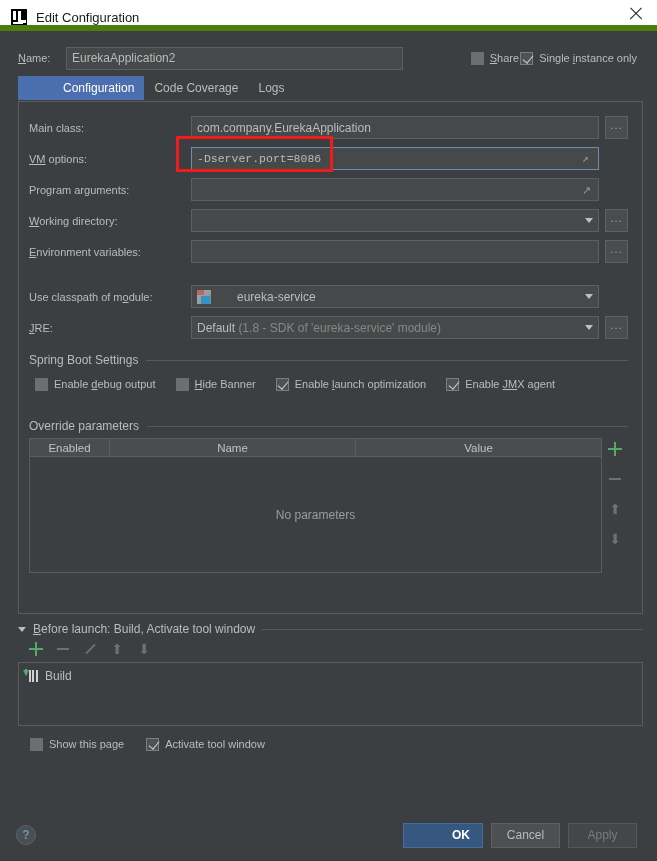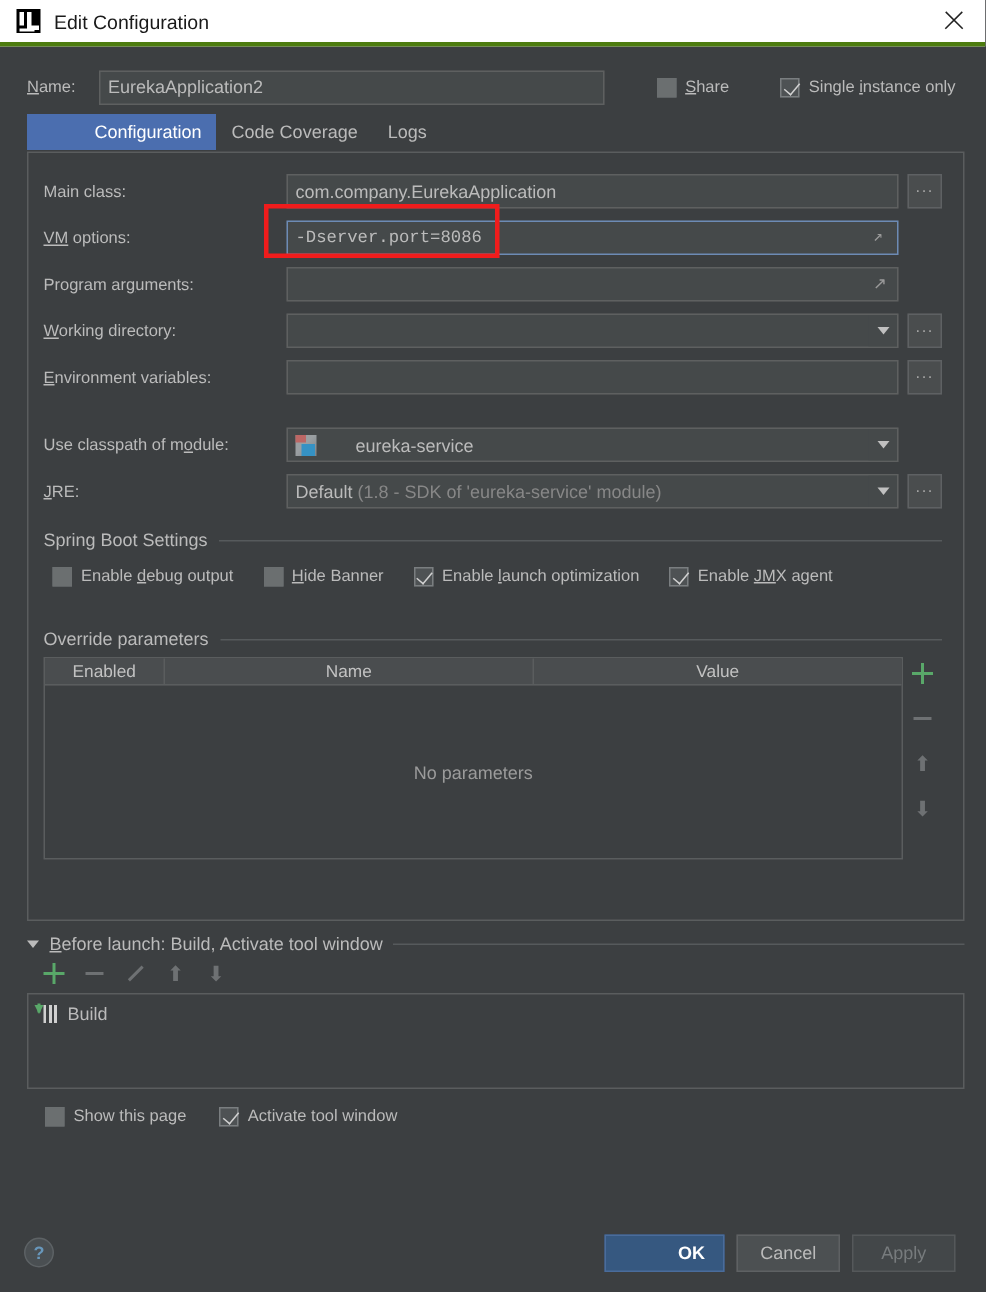--- a/index.html
+++ b/index.html
@@ -13,23 +13,23 @@
     color: #bbbbbb;
     overflow: hidden;
     position: relative;
   }
 
   
   .titlebar {
     height: 31px;
     background: #ffffff;
     display: flex;
-    align-items: center;
+    align-items: flex-end;
     padding: 0 10px 0 11px;
-    border-bottom: 3px solid #4d7c0f;
+    border-bottom: 6px solid #4d7c0f;
   }
   .ij-logo {
     width: 16px; height: 16px;
     background: #000000;
     position: relative;
     flex: 0 0 auto;
     margin-right: 9px;
   }
   .ij-logo::before {
     content: "";
@@ -99,21 +99,21 @@
     color: #bbbbbb;
     font-family: "Liberation Sans", sans-serif;
     font-size: 12px;
     padding: 0 5px;
     outline: none;
   }
   .hdr-checks {
     margin-left: auto;
     display: flex;
     align-items: center;
-    gap: 34px;
+    gap: 1px;
     padding-right: 6px;
   }
   .chk-wrap { display: flex; align-items: center; gap: 6px; cursor: pointer; }
 
   .cbox {
     width: 13px; height: 13px;
     background: #6b6f70;
     border: 1px solid #6b6f70;
     position: relative;
     flex: 0 0 auto;

